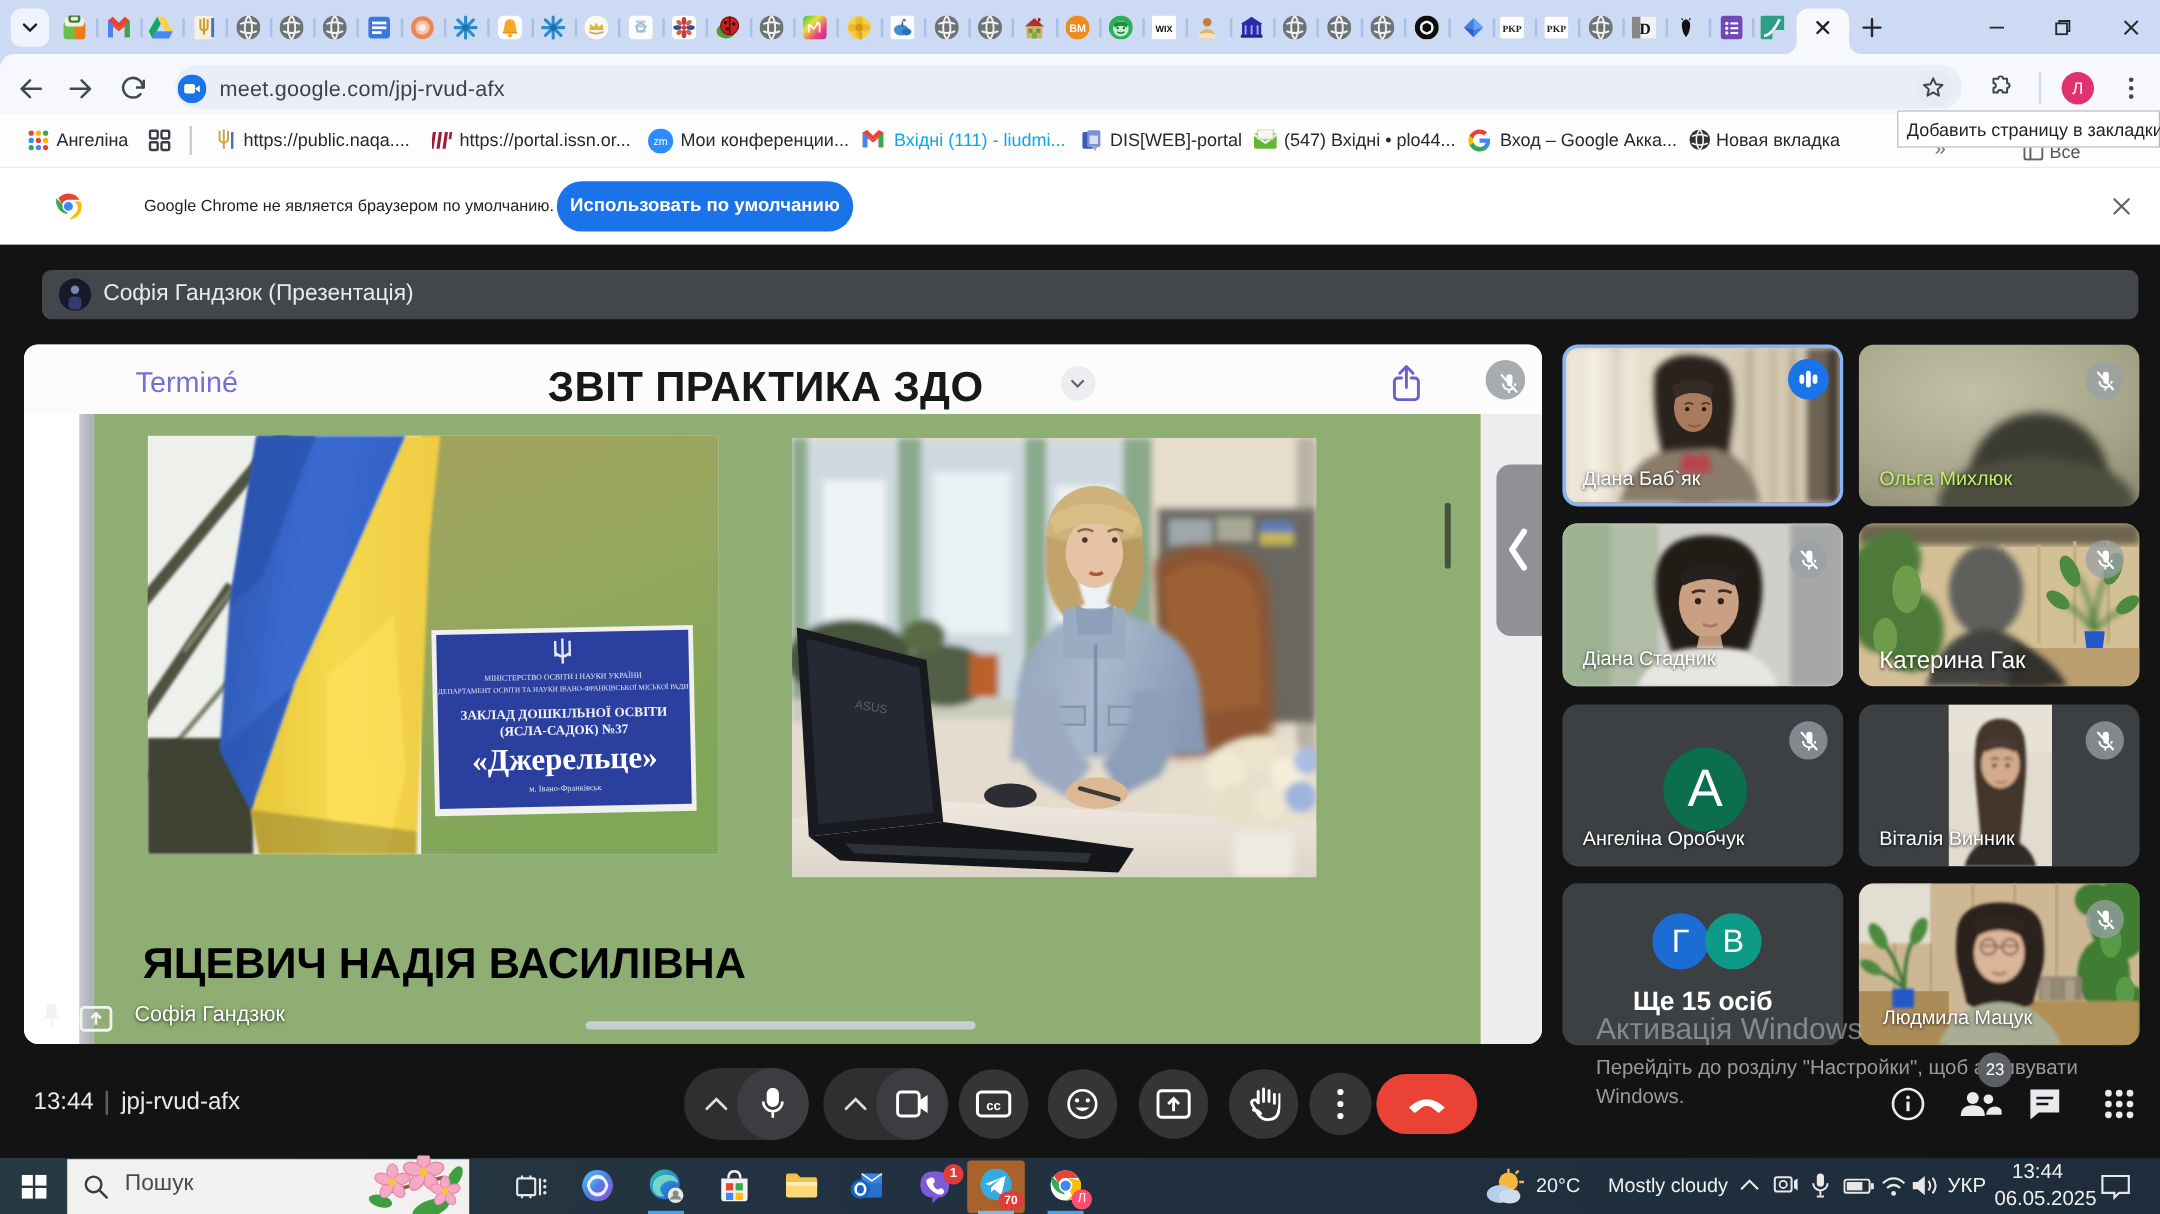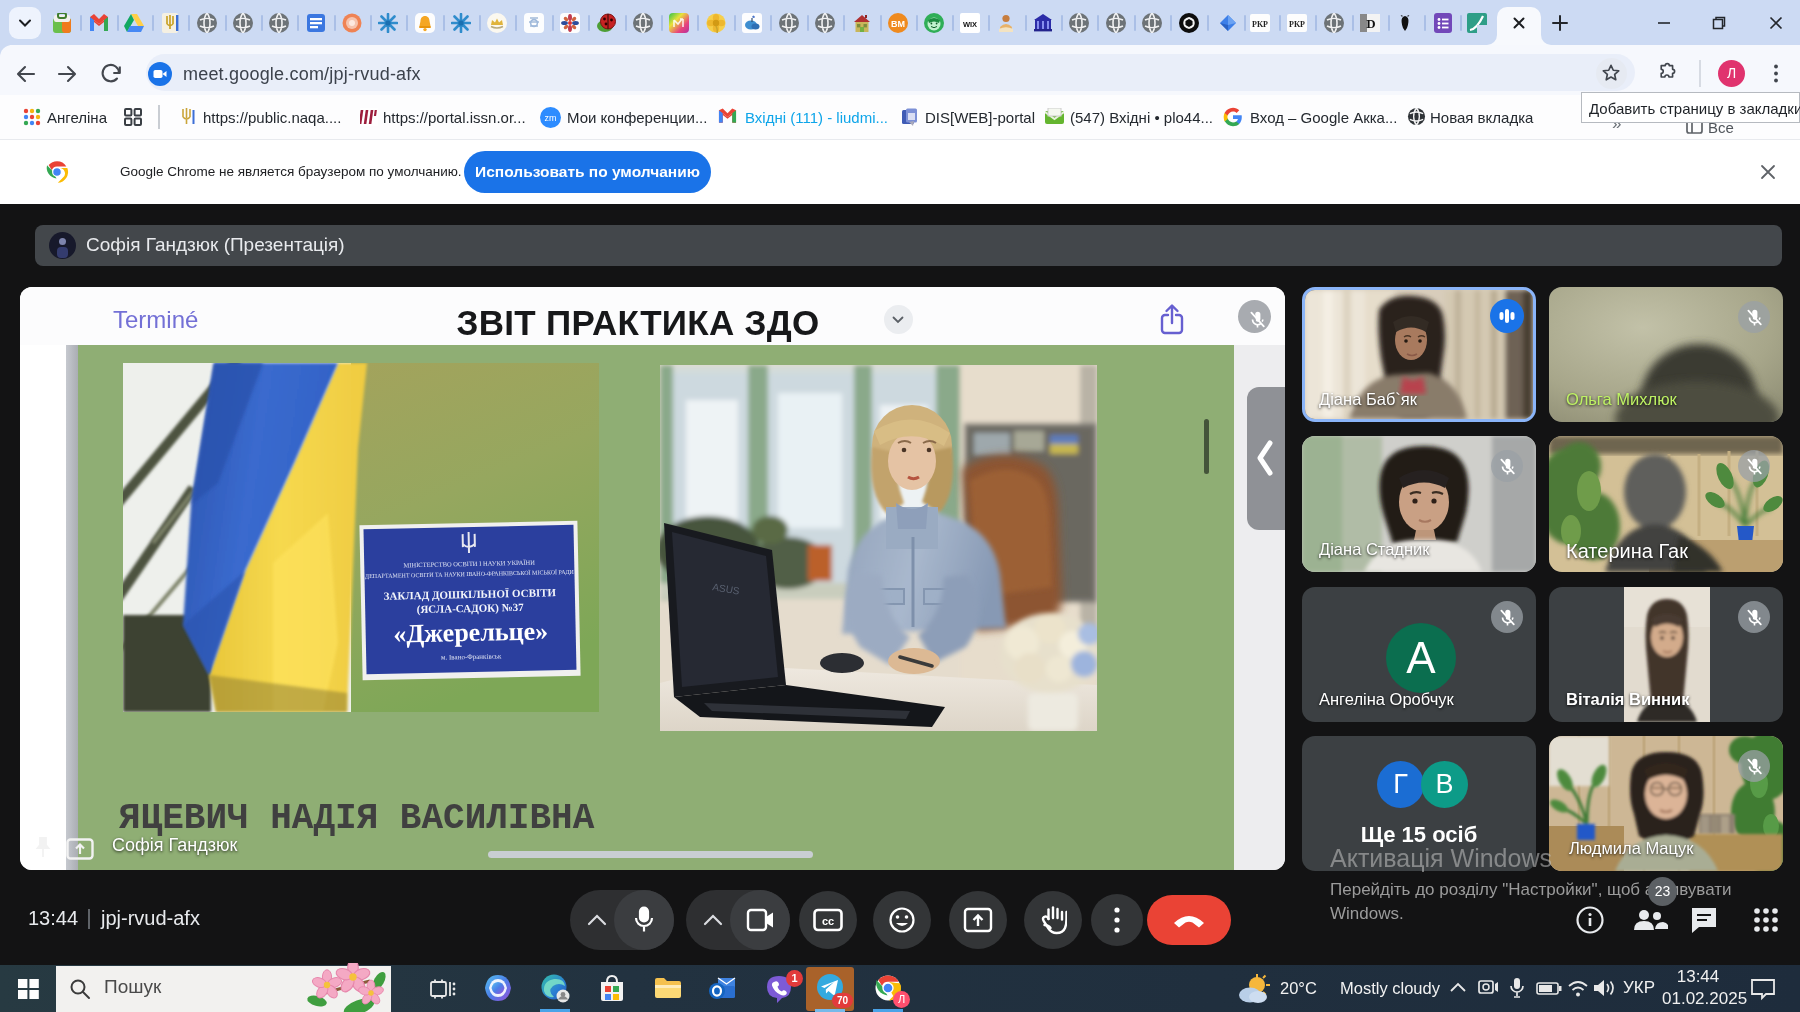--- a/index.html
+++ b/index.html
@@ -563,21 +563,21 @@
           <circle cx="362" cy="278" r="17" fill="#f0e9d4"></circle>
           <circle cx="390" cy="263" r="15" fill="#ece3cb"></circle>
           <circle cx="413" cy="280" r="14" fill="#f4eedb"></circle>
           <circle cx="370" cy="303" r="15" fill="#e8dfc8"></circle>
           <circle cx="399" cy="304" r="13" fill="#eee7d2"></circle>
           <circle cx="424" cy="299" r="13" fill="#9db4dd"></circle>
           <circle cx="429" cy="269" r="11" fill="#a9bee2"></circle>
           <rect x="368" y="328" width="50" height="38" rx="6" fill="#edeae0"></rect>
         </g>
       </svg>
-      <div class="abs" style="left:99px;top:511px;font-family:Liberation Mono, monospace;font-weight:bold;font-size:36px;color:#404040;letter-spacing:0px">ЯЦЕВИЧ НАДІЯ ВАСИЛІВНА</div>
+      <div class="abs" style="left:99px;top:495px;font-family:Liberation Sans, sans-serif;font-weight:bold;font-size:36px;color:#000000;letter-spacing:0px">ЯЦЕВИЧ НАДІЯ ВАСИЛІВНА</div>
       <div class="abs" style="left:468px;top:564px;width:325px;height:7px;border-radius:4px;background:#c9ced3"></div>
       <svg class="abs" style="left:12px;top:549px" width="22" height="24" viewBox="0 0 22 24">
         <g fill="none" stroke="#f2f2f2" stroke-width="1.8">
           <path d="M8 2 h6 v7 l2.5 3 h-11 L8 9 Z" fill="#f2f2f2"></path>
           <path d="M11 12 v9"></path>
         </g>
       </svg>
       <svg class="abs" style="left:46px;top:551px" width="28" height="22" viewBox="0 0 28 22">
         <rect x="1.5" y="1.5" width="25" height="19" rx="3" fill="none" stroke="#f2f2f2" stroke-width="2.4"></rect>
         <path d="M14 16 V7 M10 10.5 L14 6.5 L18 10.5" fill="none" stroke="#f2f2f2" stroke-width="2.2"></path>
@@ -750,21 +750,21 @@
           <path d="M114 64 q4.5 3 9 0" stroke="#a3765c" stroke-width="1.8" fill="none"></path>
           <path d="M88 135 q6 -22 30 -24 q24 2 30 24Z" fill="#2e2a28"></path>
         </g>
       </svg>
     </div><div class="abs" style="left:1738px;top:601px;width:32px;height:32px;border-radius:50%;background:rgba(154,160,166,0.75)"></div><svg class="abs" style="left:1745px;top:608px" width="19" height="19" viewBox="0 0 19 19">
       <g fill="none">
         <path d="M7.2 4.4 a2.6 2.6 0 0 1 5.2 0 v4.6 a2.6 2.6 0 0 1 -4.4 1.9 Z" fill="#fff"></path>
         <path d="M4.5 9.5 a5.2 5.2 0 0 0 8.6 3.9 M14.2 11.6 a5.2 5.2 0 0 0 0.6 -2.1 M9.5 14.8 v2.7" stroke="#fff" stroke-width="1.6"></path>
         <path d="M3.4 2.6 L15.8 16.4" stroke="#fff" stroke-width="1.8" stroke-linecap="round"></path>
       </g>
-    </svg><div class="abs" style="left:1566px;top:690px;font-size:16.5px;font-weight:bold;color:#fff;text-shadow:0 1px 3px rgba(0,0,0,0.85);z-index:5">Віталія Винник</div><div class="abs" style="left:1302px;top:736px;width:234px;height:135px;border-radius:13px;background:#3c4043;overflow:hidden">
+    </svg><div class="abs" style="left:1566px;top:690px;font-size:16.5px;font-weight:normal;color:#fff;text-shadow:0 1px 3px rgba(0,0,0,0.85);z-index:5">Віталія Винник</div><div class="abs" style="left:1302px;top:736px;width:234px;height:135px;border-radius:13px;background:#3c4043;overflow:hidden">
       <div class="abs" style="left:75px;top:25px;width:47px;height:47px;border-radius:50%;background:#1b6dd3;color:#fff;font-size:27px;text-align:center;line-height:46px">Г</div>
       <div class="abs" style="left:119px;top:25px;width:47px;height:47px;border-radius:50%;background:#0d9b88;color:#fff;font-size:27px;text-align:center;line-height:46px">В</div>
       <div class="abs" style="left:0;top:86px;width:234px;text-align:center;font-size:22px;font-weight:bold;color:#fff">Ще 15 осіб</div>
     </div><div class="abs" style="left:1549px;top:736px;width:234px;height:135px;border-radius:13px;background:#3c4043;overflow:hidden">
       <svg class="abs" style="left:0;top:0" width="234" height="135" viewBox="0 0 234 135">
         <defs>
           <filter id="tb8">
             <feGaussianBlur stdDeviation="1.5"></feGaussianBlur>
           </filter>
         </defs>
@@ -1045,16 +1045,16 @@
           <path d="M6.5 13 q5.5 -5 11 0"></path>
         </g>
         <circle cx="12" cy="17.5" r="2" fill="#e8e8e8"></circle>
       </svg>
       <svg class="abs" style="left:1592px;top:12px" width="24" height="22" viewBox="0 0 24 22">
         <path d="M2 8 h4 l6 -5 v16 l-6 -5 h-4 Z" fill="#e8e8e8"></path>
         <path d="M15 7 q3 4 0 8 M18.5 4.5 q5 6.5 0 13" stroke="#e8e8e8" stroke-width="1.7" fill="none"></path>
       </svg>
       <div class="abs" style="left:1623px;top:13px;font-size:17px;color:#f0f0f0">УКР</div>
       <div class="abs" style="left:1662px;top:2px;width:72px;text-align:center;font-size:17px;color:#f0f0f0">13:44</div>
-      <div class="abs" style="left:1662px;top:24px;width:72px;text-align:center;font-size:17px;color:#f0f0f0">01.02.2025</div>
+      <div class="abs" style="left:1662px;top:24px;width:72px;text-align:center;font-size:17px;color:#f0f0f0">06.05.2025</div>
       <svg class="abs" style="left:1750px;top:12px" width="26" height="24" viewBox="0 0 26 24">
         <path d="M2 3 h22 v14 h-8 l-4 4 v-4 h-10 Z" fill="none" stroke="#e8e8e8" stroke-width="1.8"></path>
       </svg>
     </div></div>
 </body></html>

